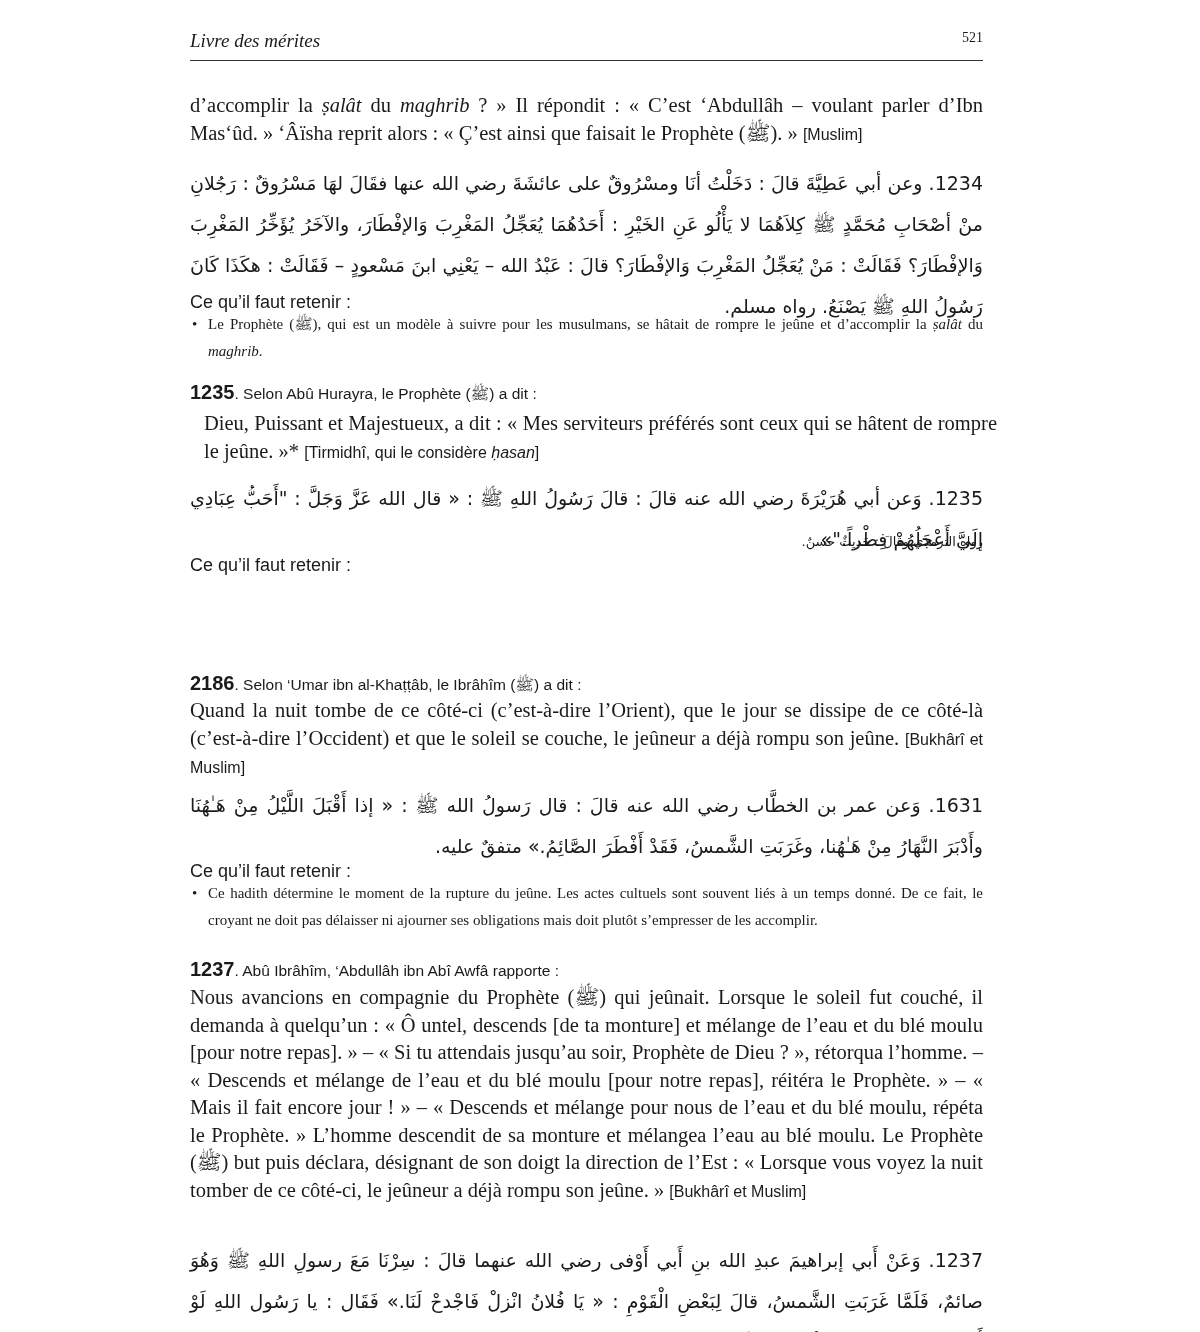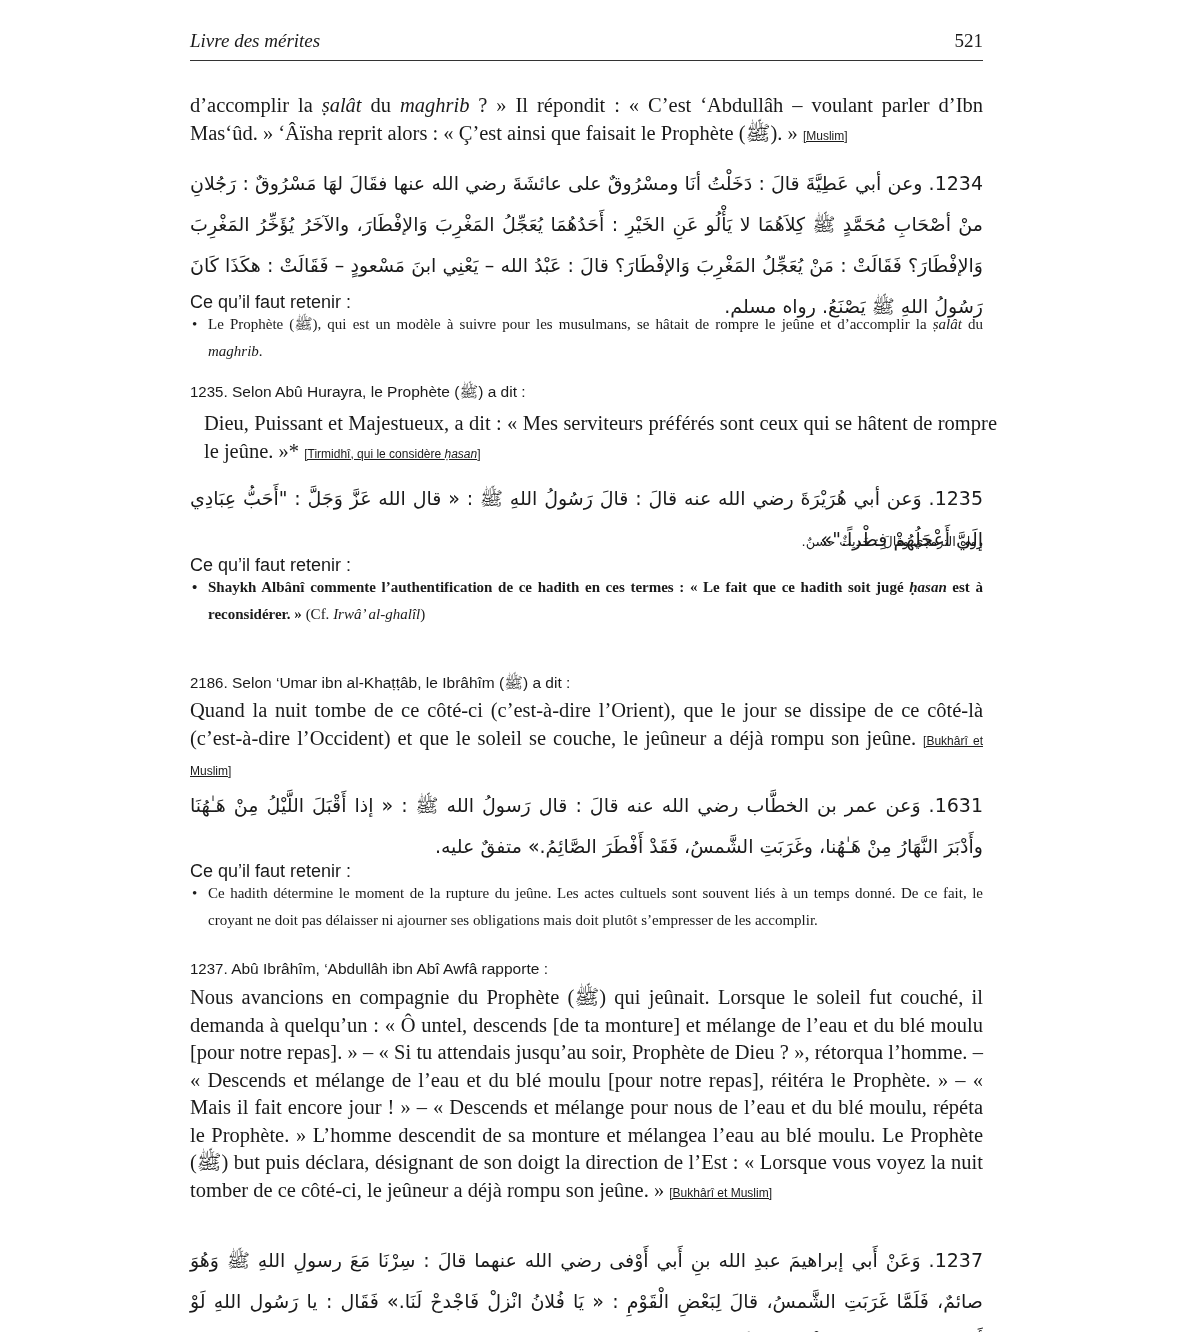--- a/index.html
+++ b/index.html
@@ -3,35 +3,35 @@
 <meta charset="utf-8">
 <style>
   html, body { margin: 0; padding: 0; background: #ffffff; }
   body { width: 1200px; height: 1332px; position: relative; overflow: hidden; color: #1a1a1a; }
   .page { position: absolute; left: 190px; top: 0; width: 793px; }
   .serif { font-family: "Liberation Serif", "DejaVu Serif", serif; }
   .arabic { font-family: "DejaVu Sans", "Liberation Sans", sans-serif; direction: rtl; text-align: justify; }
 
   .running-head { position: absolute; top: 30px; left: 0; width: 793px; height: 30px; }
   .running-title { position: absolute; left: 0; top: 0; font-style: italic; font-size: 19px; }
-  .page-number { position: absolute; right: 0; top: 0; font-size: 19px; }
+  .page-number { position: absolute; right: 0; top: 0; font-size: 14px; }
   .head-rule { position: absolute; top: 60px; left: 0; width: 793px; border-top: 1.5px solid #333; }
 
   .block { position: absolute; left: 0; width: 793px; }
   .main-text { font-size: 20.5px; line-height: 27.5px; text-align: justify; }
-  .cite { font-family: "Liberation Sans", "DejaVu Sans", sans-serif; font-size: 12px; text-decoration: underline; }
+  .cite { font-family: "Liberation Sans", "DejaVu Sans", sans-serif; font-size: 16px; }
   .ar { font-size: 19px; line-height: 41px; }
   .ar-small { font-size: 13px; line-height: 30px; }
   .retenir-label { font-family: "Liberation Sans", "DejaVu Sans", sans-serif; font-size: 18px; line-height: 18px; }
   .bullet-list { margin: 0; padding: 0; list-style: none; }
   .bullet-list li { position: relative; padding-left: 18px; font-size: 15px; line-height: 27px; text-align: justify; }
   .bullet-list li::before { content: "•"; position: absolute; left: 2px; top: 0; font-size: 15px; }
   .bold { font-weight: bold; }
   .hadith-head { font-family: "Liberation Sans", "DejaVu Sans", sans-serif; font-size: 15.5px; line-height: 22px; }
-  .hadith-num { font-weight: normal; font-size: 15px; }
+  .hadith-num { font-weight: bold; font-size: 20px; }
 </style>
 </head>
 <body>
 
 <div class="page">
 
   <div class="running-head serif">
     <span class="running-title">Livre des mérites</span>
     <span class="page-number">521</span>
   </div>
@@ -55,21 +55,20 @@
   </div>
   <div class="block serif main-text" style="top:410px;margin-left:14px;">
     <span>Dieu, Puissant et Majestueux, a dit : « Mes serviteurs préférés sont ceux qui se hâtent de rompre le jeûne. »* </span><span class="cite"><span>[Tirmidhî, qui le considère </span><i>ḥasan</i><span>]</span></span>
   </div>
   <div class="block arabic ar" style="top:478px;">1235. وَعن أبي هُرَيْرَةَ رضي الله عنه قالَ : قالَ رَسُولُ اللهِ ﷺ : « قال الله عَزَّ وَجَلَّ : "أَحَبُّ عِبَادِي إلَيَّ أَعْجَلُهُمْ فِطْراً."»</div>
   <div class="block arabic ar-small" style="top:527px;">رواه الترمذي وقالَ : حَديثٌ حسنٌ.</div>
 
   <div class="block" style="top:556px;">
     <div class="retenir-label">Ce qu’il faut retenir :</div>
     <ul class="bullet-list serif">
-      <li class="bold"><span>Shaykh Albânî commente l’authentification de ce hadith en ces termes : « Le fait que ce hadith soit jugé </span><i>ḥasan</i><span> est à reconsidérer. » </span><span style="font-weight:normal"><span>(Cf. </span><i>Irwâ’ al-ghalîl</i><span>)</span></span></li>
     </ul>
   </div>
 
   <div class="block hadith-head" style="top:672px;">
     <span class="hadith-num">2186</span><span>. Selon ‘Umar ibn al-Khaṭṭâb, le Ibrâhîm (ﷺ) a dit :</span>
   </div>
   <div class="block serif main-text" style="top:697px;">
     <span>Quand la nuit tombe de ce côté-ci (c’est-à-dire l’Orient), que le jour se dissipe de ce côté-là (c’est-à-dire l’Occident) et que le soleil se couche, le jeûneur a déjà rompu son jeûne. </span><span class="cite">[Bukhârî et Muslim]</span>
   </div>
   <div class="block arabic ar" style="top:785px;">1631. وَعن عمر بن الخطَّاب رضي الله عنه قالَ : قال رَسولُ الله ﷺ : « إذا أَقْبَلَ اللَّيْلُ مِنْ هَـٰهُنَا وأَدْبَرَ النَّهَارُ مِنْ هَـٰهُنا، وغَرَبَتِ الشَّمسُ، فَقَدْ أَفْطَرَ الصَّائِمُ.» متفقٌ عليه.</div>

